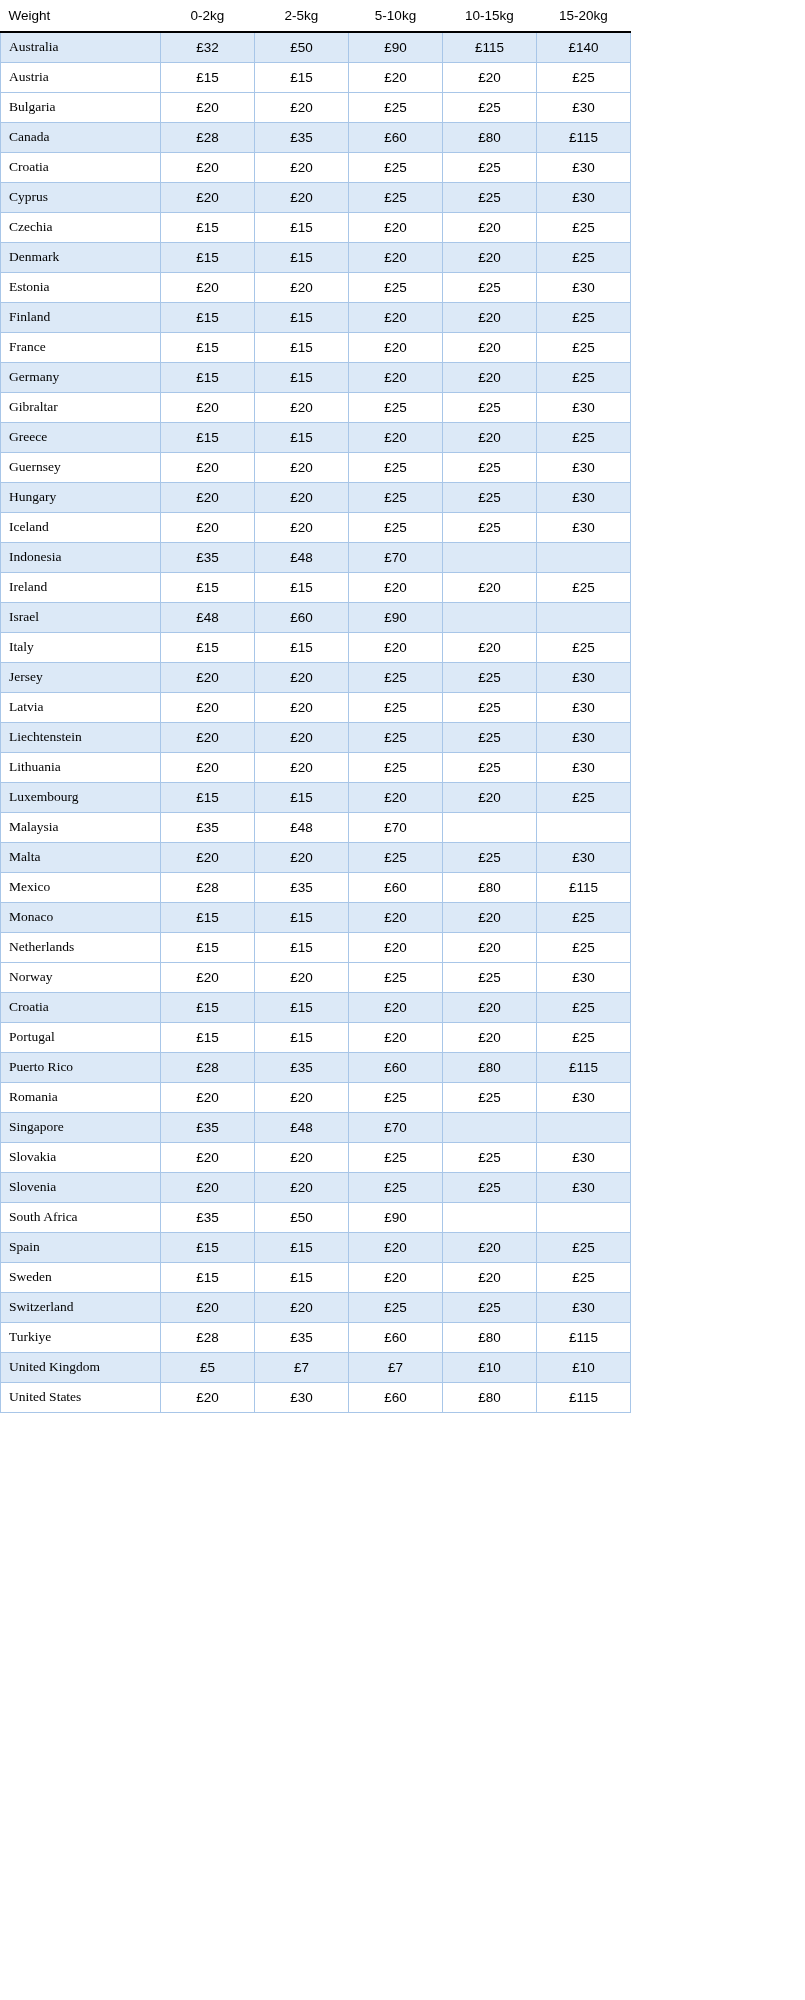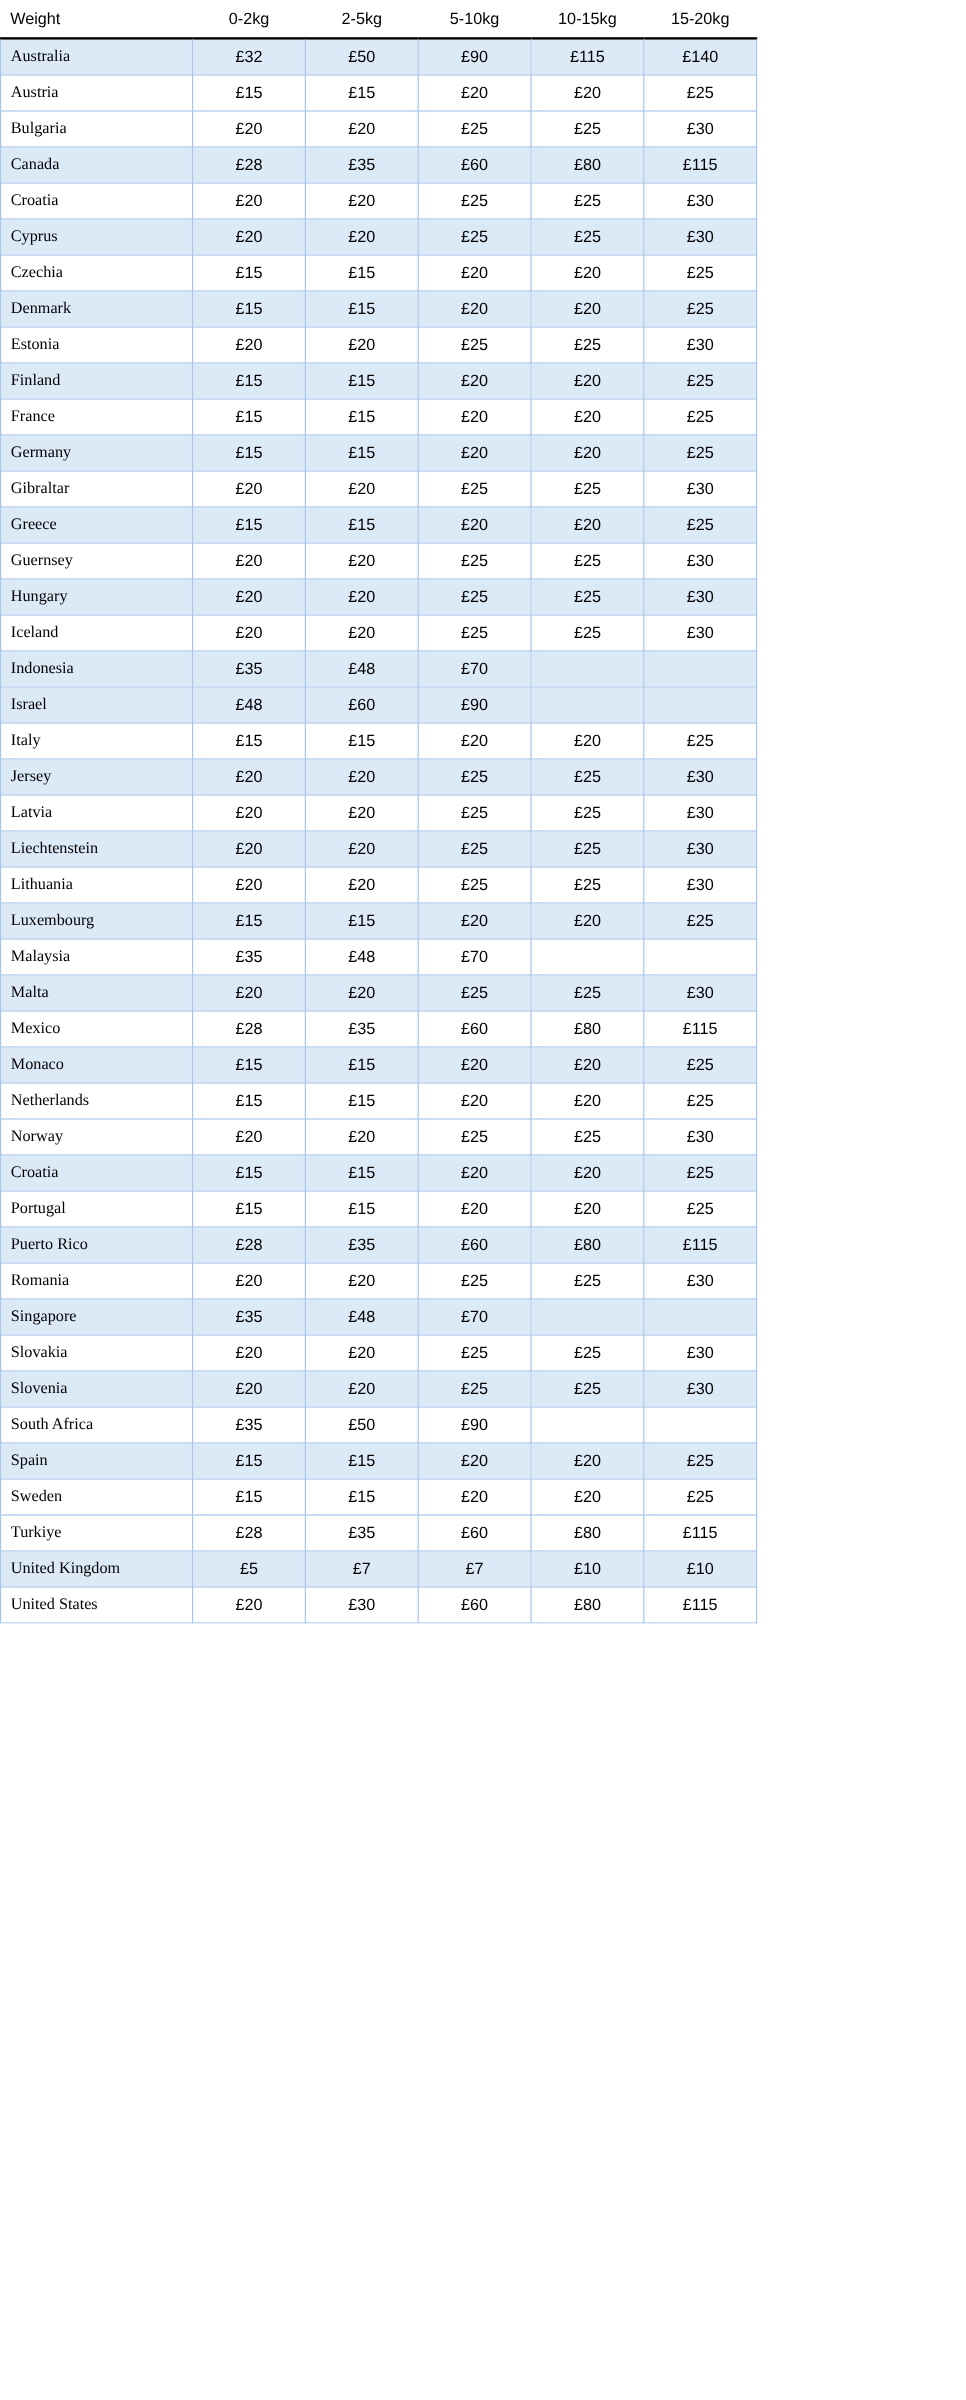--- a/index.html
+++ b/index.html
@@ -216,20 +216,28 @@
         <td class="c-rate">£30</td>
       </tr>
       <tr class="shade">
         <td class="c-country">Indonesia</td>
         <td class="c-rate">£35</td>
         <td class="c-rate">£48</td>
         <td class="c-rate">£70</td>
         <td class="c-rate"></td>
         <td class="c-rate"></td>
       </tr>
+      <tr class="plain">
+        <td class="c-country">Ireland</td>
+        <td class="c-rate">£15</td>
+        <td class="c-rate">£15</td>
+        <td class="c-rate">£20</td>
+        <td class="c-rate">£20</td>
+        <td class="c-rate">£25</td>
+      </tr>
       <tr class="shade">
         <td class="c-country">Israel</td>
         <td class="c-rate">£48</td>
         <td class="c-rate">£60</td>
         <td class="c-rate">£90</td>
         <td class="c-rate"></td>
         <td class="c-rate"></td>
       </tr>
       <tr class="plain">
         <td class="c-country">Italy</td>
@@ -399,20 +407,28 @@
         <td class="c-rate">£20</td>
         <td class="c-rate">£25</td>
       </tr>
       <tr class="plain">
         <td class="c-country">Sweden</td>
         <td class="c-rate">£15</td>
         <td class="c-rate">£15</td>
         <td class="c-rate">£20</td>
         <td class="c-rate">£20</td>
         <td class="c-rate">£25</td>
+      </tr>
+      <tr class="shade">
+        <td class="c-country">Switzerland</td>
+        <td class="c-rate">£20</td>
+        <td class="c-rate">£20</td>
+        <td class="c-rate">£25</td>
+        <td class="c-rate">£25</td>
+        <td class="c-rate">£30</td>
       </tr>
       <tr class="plain">
         <td class="c-country">Turkiye</td>
         <td class="c-rate">£28</td>
         <td class="c-rate">£35</td>
         <td class="c-rate">£60</td>
         <td class="c-rate">£80</td>
         <td class="c-rate">£115</td>
       </tr>
       <tr class="shade">

